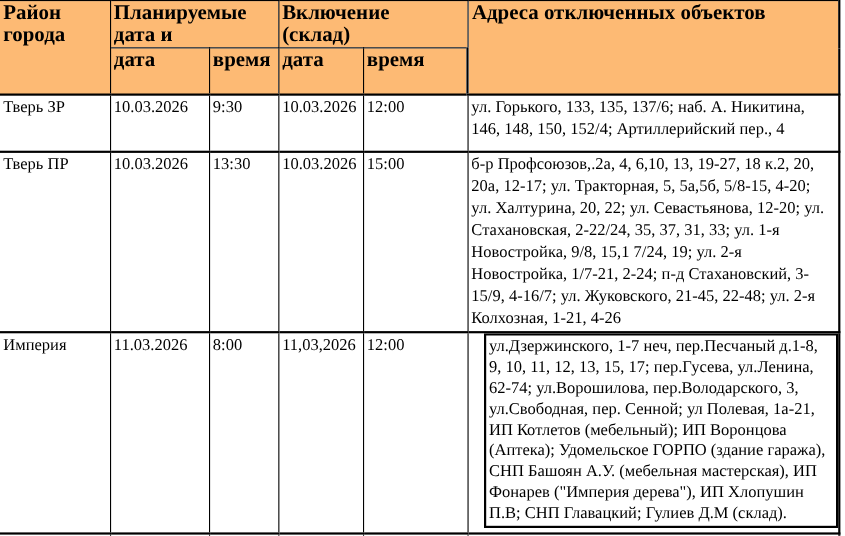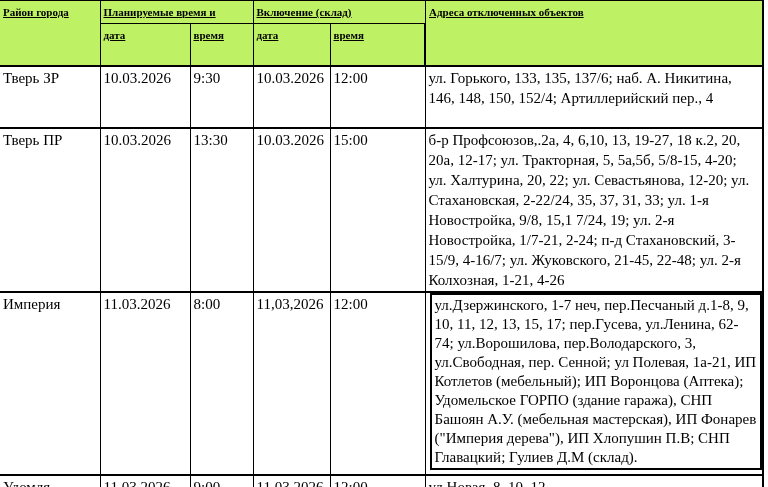--- a/index.html
+++ b/index.html
@@ -25,39 +25,38 @@
     text-align: left;
     padding: 1px 4px 1px 3px;
     font-size: 15px;
     line-height: 20px;
     overflow: hidden;
     word-wrap: break-word;
   }
   th:first-child, td:first-child { border-left: none; }
   th:last-child, td:last-child { border-right-width: 2px; }
   thead th {
-    background: #bef264;
+    background: #fdba74;
     font-weight: bold;
-    font-size: 11px;
-    text-decoration: underline;
+    font-size: 19px;
   }
   tr.hr1 th { border-top-width: 1px; }
   tr.hr1 th.group { border-bottom-width: 1px; }
   tr.hr2 th { border-top-width: 1px; }
   tr.hr1 { height: 22px; }
   tr.hr2 { height: 42px; }
-  tr.r1  { height: 62px; }
+  tr.r1  { height: 52px; }
   tr.r2  { height: 163px; padding-left: 46px; }
   tr.r3  { height: 183px; }
   tr.r4  { height: 20px; }
   td.box-cell { padding: 0; }
   .addr-box {
     border: 2px solid #000000;
     height: 171px;
-    margin: 0 0 4px 4px;
+    margin: 0 0 4px 14px;
     padding: 1px 3px;
     line-height: 19px;
     overflow: hidden;
     box-sizing: content-box;
   }
 </style>
 </head>
 <body>
 
 <table class="outage">
@@ -65,21 +64,21 @@
     <col style="width:100px">
     <col style="width:90px">
     <col style="width:63px">
     <col style="width:77px">
     <col style="width:95px">
     <col style="width:338px">
   </colgroup>
   <thead>
     <tr class="hr1">
       <th rowspan="2">Район города</th>
-      <th colspan="2" class="group">Планируемые время и</th>
+      <th colspan="2" class="group">Планируемые дата и</th>
       <th colspan="2" class="group">Включение (склад)</th>
       <th rowspan="2">Адреса отключенных объектов</th>
     </tr>
     <tr class="hr2">
       <th>дата</th>
       <th>время</th>
       <th>дата</th>
       <th>время</th>
     </tr>
   </thead>

